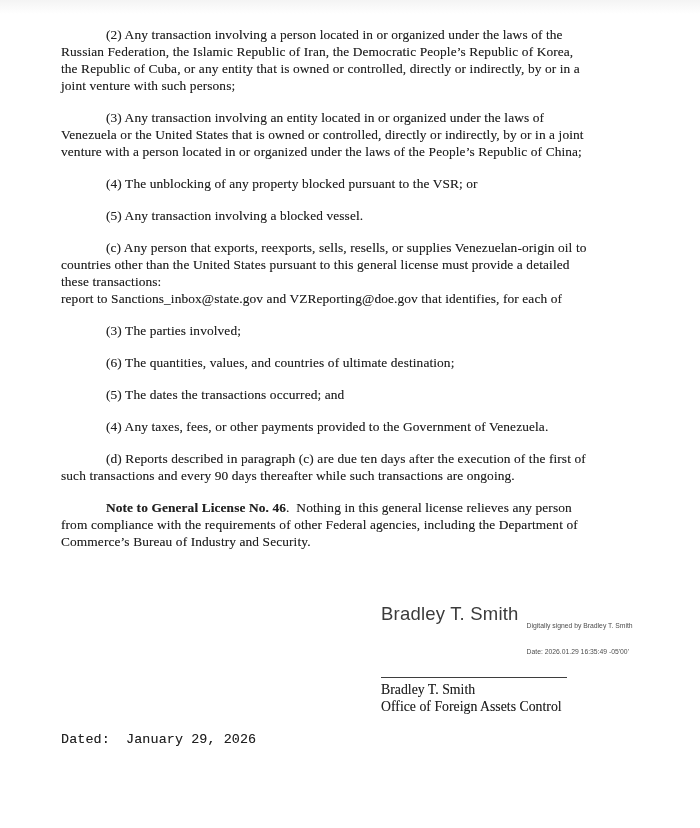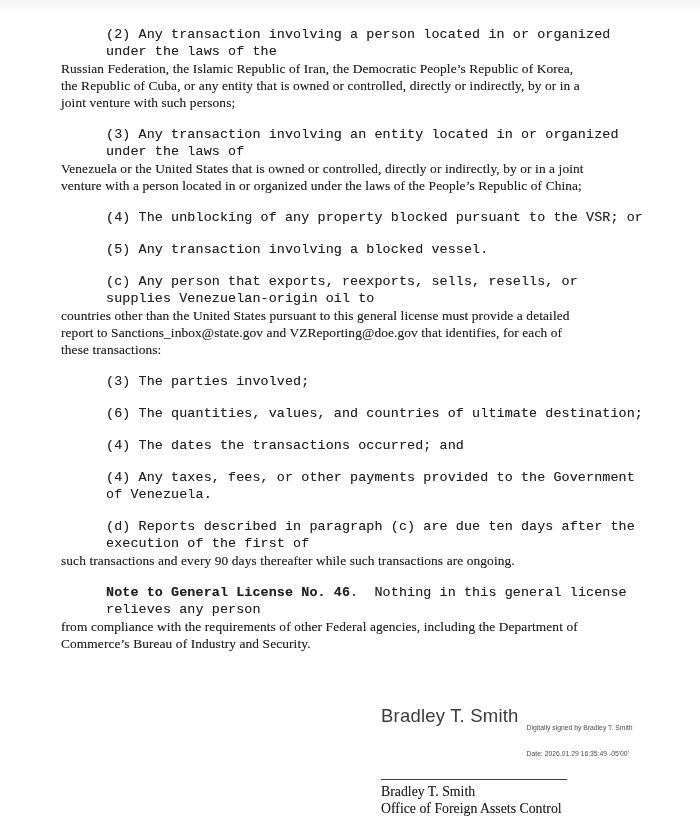--- a/index.html
+++ b/index.html
@@ -18,21 +18,21 @@
   }
   .content { padding:26px 55px 0 61px; }
   .para { margin:0 0 15px 0; }
   .line {
     font-size:13.4px; line-height:17px;
     color:#212121;
     white-space:pre-wrap;
     letter-spacing:0.1px;
     text-shadow:0 0 0.45px rgba(0,0,0,0.35);
   }
-  .first { padding-left:45px;font-family:Liberation Mono, monospace; }
+  .first { padding-left:45px; }
   .note-bold { font-weight:bold; }
   .sig-block { margin-left:320px; margin-top:52px; }
   .sig-row { display:flex; align-items:flex-start; }
   .sig-name {
     font-family:"Liberation Sans", sans-serif;
     font-size:18.5px; line-height:23px;
     color:#3b3b3b; white-space:pre;
     letter-spacing:0.2px;
   }
   .sig-digital {
@@ -78,34 +78,34 @@
       <div class="line first">(4) The unblocking of any property blocked pursuant to the VSR; or</div>
     </div>
 
     <div class="para">
       <div class="line first">(5) Any transaction involving a blocked vessel.</div>
     </div>
 
     <div class="para">
       <div class="line first">(c) Any person that exports, reexports, sells, resells, or supplies Venezuelan-origin oil to</div>
       <div class="line">countries other than the United States pursuant to this general license must provide a detailed</div>
+      <div class="line">these transactions:</div>
       <div class="line">report to Sanctions_inbox@state.gov and VZReporting@doe.gov that identifies, for each of</div>
-      <div class="line">these transactions:</div>
     </div>
 
     <div class="para">
       <div class="line first">(3) The parties involved;</div>
     </div>
 
     <div class="para">
       <div class="line first">(6) The quantities, values, and countries of ultimate destination;</div>
     </div>
 
     <div class="para">
-      <div class="line first">(4) The dates the transactions occurred; and</div>
+      <div class="line first">(5) The dates the transactions occurred; and</div>
     </div>
 
     <div class="para">
       <div class="line first">(4) Any taxes, fees, or other payments provided to the Government of Venezuela.</div>
     </div>
 
     <div class="para">
       <div class="line first">(d) Reports described in paragraph (c) are due ten days after the execution of the first of</div>
       <div class="line">such transactions and every 90 days thereafter while such transactions are ongoing.</div>
     </div>

